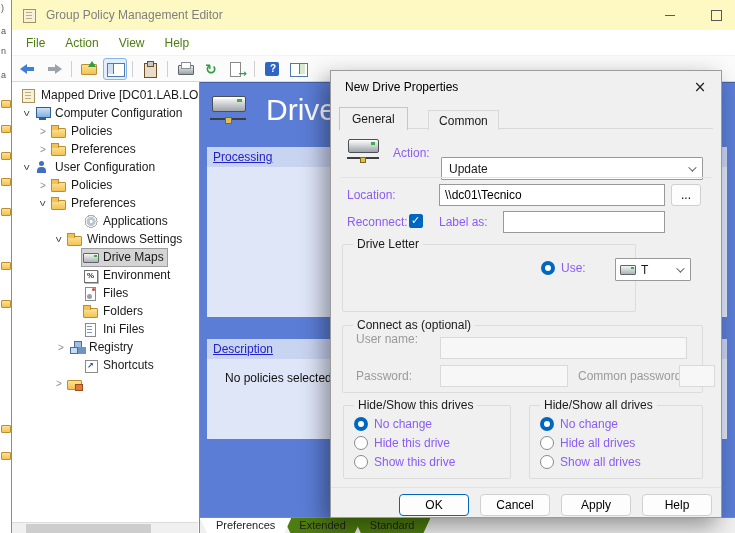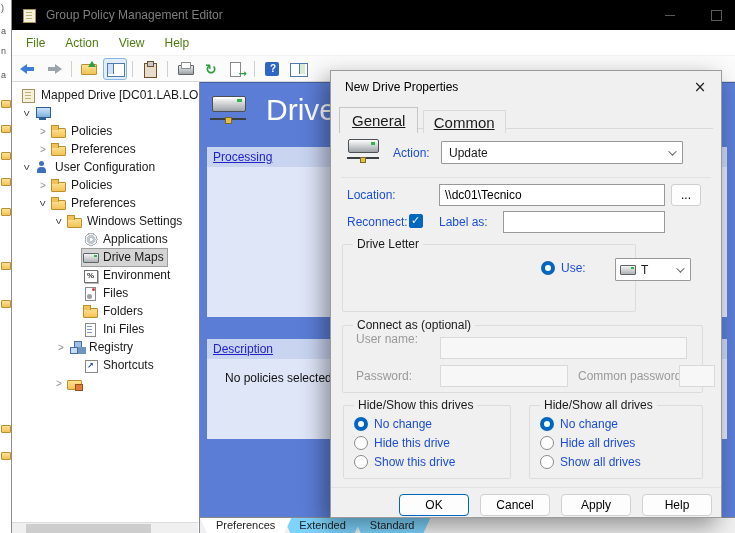--- a/index.html
+++ b/index.html
@@ -8,21 +8,21 @@
   .screen { position:relative; width:735px; height:533px; background:#f0f0f0; overflow:hidden; }
 
   
   .bg-strip { position:absolute; left:0; top:0; width:12px; height:533px; background:#fff; border-right:1px solid #8c8c8c; z-index:1; }
   .bg-strip .frag { position:absolute; left:1px; font-size:9px; color:#555; }
   .bg-strip .bfold { position:absolute; left:1px; width:10px; height:8px; background:linear-gradient(180deg,#ffe194,#f3c254); border:1px solid #b98f2f; border-radius:1px; }
 
   
   .app { position:absolute; left:12px; top:0; width:723px; height:533px; background:#f0f0f0; }
 
-  .titlebar { position:relative; height:30px; background:#000000; display:flex; align-items:center; padding-left:10px; }
+  .titlebar { position:relative; height:30px; background:#fef9c3; display:flex; align-items:center; padding-left:10px; }
   .title-text { color:#7f7f7f; font-size:12px; margin-left:8px; }
   .win-controls { position:absolute; right:-4px; top:0; height:30px; display:flex; }
   .win-btn { width:46px; height:30px; display:flex; align-items:center; justify-content:center; }
   .win-min::before { content:""; width:10px; height:1px; background:#5a5a5a; display:block; }
   .win-max::before { content:""; width:9px; height:9px; border:1px solid #5a5a5a; display:block; }
 
   .menubar { height:26px; background:#fff; display:flex; align-items:center; padding-left:4px; border-bottom:1px solid #f3f3f3; }
   .menu-item { padding:4px 10px; color:#4d7c0f; }
 
   .toolbar { height:26px; background:#fbfbfb; border-bottom:1px solid #d9d9d9; display:flex; align-items:center; padding-left:4px; gap:2px; }
@@ -110,39 +110,39 @@
   .band { background:#c9d4f1; margin:0 8px 0 7px; padding:3px 6px; }
   .band.first { margin-top:14px; }
   .pane-link { color:#2222cc; text-decoration:underline; font-size:12px; }
   .pbox { background:#dfe6f8; margin:0 8px 0 7px; }
   .box-processing { height:150px; }
   .box-desc { height:80px; padding:12px 0 0 18px; color:#111; }
   .gap { height:22px; }
 
   
   .tabstrip { position:absolute; left:188px; right:0; top:517px; height:16px; background:#f0f0f0; border-top:1px solid #8a8a8a; display:flex; padding-left:8px; z-index:5; }
-  .btab { position:relative; padding:1px 16px 0 16px; font-size:11px; background:#7dd3fc; clip-path:polygon(0 0,100% 0,calc(100% - 7px) 100%,7px 100%); margin-left:-8px; color:#222; }
+  .btab { position:relative; padding:1px 16px 0 16px; font-size:11px; background:#4d7c0f; clip-path:polygon(0 0,100% 0,calc(100% - 7px) 100%,7px 100%); margin-left:-8px; color:#222; }
   .btab.active { background:#fff; z-index:2; font-weight:normal; }
 
   
   .dialog { position:absolute; left:330px; top:70px; width:392px; height:448px; background:#f0f0f0; border:1px solid #9b9b9b; box-shadow:-6px 8px 22px rgba(0,0,0,.4); z-index:40; }
   .dlg-title { position:absolute; left:14px; top:9px; font-size:12px; color:#000; }
   .dlg-close { position:absolute; right:6px; top:4px; width:30px; height:24px; text-align:center; font:15px/24px "DejaVu Sans",sans-serif; color:#222; }
   .dtabs { position:absolute; left:8px; top:36px; right:8px; height:22px; border-bottom:1px solid #d9d9d9; }
-  .dtab { position:relative; display:inline-block; padding:3px 10px 2px; border:1px solid #d9d9d9; border-bottom:none; background:#f0f0f0; margin-right:1px; top:2px; font-size:15px;text-decoration:underline; }
+  .dtab { position:relative; display:inline-block; padding:3px 10px 2px; border:1px solid #d9d9d9; border-bottom:none; background:#f0f0f0; margin-right:17px; top:2px; font-size:12px; }
   .dtab.active { top:0; padding:4px 12px 4px; background:#f0f0f0; border-color:#c6c6c6; z-index:2; }
 
   .dlg-body { position:absolute; left:0; top:58px; right:0; bottom:0; }
   .drive-med { position:relative; width:36px; height:28px; }
   .drive-med .case { position:absolute; left:1px; top:2px; width:31px; height:14px; background:linear-gradient(180deg,#fdfdfd,#9ea3a8); border:1px solid #4b5054; border-radius:2px; }
   .drive-med .led { position:absolute; right:8px; top:5px; width:4px; height:3px; background:#35b24a; }
   .drive-med .cable { position:absolute; left:0; right:4px; bottom:6px; height:2px; background:#3a3f44; }
   .drive-med .plug { position:absolute; left:13px; bottom:2px; width:6px; height:6px; background:#e3c04b; border:1px solid #7d6820; }
 
-  .flabel { font-size:12px; color:#1d4ed8; }
+  .flabel { font-size:12px; color:#8b5cf6; }
   .flabel.dis { color:#9a9a9a; }
   .txt { font:12px "Liberation Sans",sans-serif; border:1px solid #999; background:#fff; padding:2px 5px; height:22px; }
   .txt.dis { background:#f7f7f7; border-color:#d9d9d9; }
   .combo { position:relative; border:1px solid #999; background:#fff; height:23px; display:flex; align-items:center; padding:0 22px 0 7px; font-size:12px; border-radius:1px; }
   .caret { position:absolute; right:8px; top:8px; width:6px; height:6px; border-right:1px solid #5f5f5f; border-bottom:1px solid #5f5f5f; transform:rotate(45deg) translateY(-2px); }
   .browse-btn { border:1px solid #cfcfcf; background:#fdfdfd; border-radius:3px; font:12px "Liberation Sans",sans-serif; height:22px; }
 
   .checkbox { display:inline-block; width:14px; height:14px; background:#0067c0; border:1px solid #0067c0; border-radius:2px; position:relative; }
   .checkbox::before { content:"✓"; position:absolute; left:1px; top:-1px; color:#fff; font:bold 11px/14px "DejaVu Sans",sans-serif; }
   .radio { display:inline-block; width:14px; height:14px; border-radius:50%; border:1px solid #8a8a8a; background:#fff; flex:none; }
@@ -241,20 +241,21 @@
             <span class="exp"></span>
             <span class="rowinner">
                 <span class="ti" data-icon="gpo-scroll"></span>
                 <span class="tlabel">Mapped Drive [DC01.LAB.LOCA</span>
               </span>
           </div>
           <div class="trow lvl1">
             <span class="exp" data-exp="open"></span>
             <span class="rowinner">
                 <span class="ti" data-icon="computer"></span>
+                <span class="tlabel">Computer Configuration</span>
               </span>
           </div>
           <div class="trow lvl2">
             <span class="exp" data-exp="closed"></span>
             <span class="rowinner">
                 <span class="ti" data-icon="folder"></span>
                 <span class="tlabel">Policies</span>
               </span>
           </div>
           <div class="trow lvl2">
@@ -278,32 +279,32 @@
                 <span class="tlabel">Policies</span>
               </span>
           </div>
           <div class="trow lvl2">
             <span class="exp" data-exp="open"></span>
             <span class="rowinner">
                 <span class="ti" data-icon="folder"></span>
                 <span class="tlabel">Preferences</span>
               </span>
           </div>
+          <div class="trow lvl4">
+            <span class="exp"></span>
+            <span class="rowinner">
+                <span class="ti" data-icon="disc"></span>
+                <span class="tlabel">Applications</span>
+              </span>
+          </div>
           <div class="trow lvl3">
             <span class="exp" data-exp="open"></span>
             <span class="rowinner">
                 <span class="ti" data-icon="folder"></span>
                 <span class="tlabel">Windows Settings</span>
-              </span>
-          </div>
-          <div class="trow lvl4">
-            <span class="exp"></span>
-            <span class="rowinner">
-                <span class="ti" data-icon="disc"></span>
-                <span class="tlabel">Applications</span>
               </span>
           </div>
           <div class="trow lvl4 sel">
             <span class="exp"></span>
             <span class="rowinner">
                 <span class="ti" data-icon="drive"></span>
                 <span class="tlabel">Drive Maps</span>
               </span>
           </div>
           <div class="trow lvl4">
@@ -402,21 +403,21 @@
 
     <div class="dlg-body">
 
       <span class="drive-med" style="position:absolute;left:16px;top:8px">
         <span class="cable"></span>
           <span class="plug"></span>
           <span class="case"></span>
           <span class="led"></span>
       </span>
       <span class="flabel" style="position:absolute;left:62px;top:17px">Action:</span>
-      <div class="combo" style="position:absolute;left:110px;top:12px;width:242px">
+      <div class="combo" style="position:absolute;left:110px;top:28px;width:262px">
         <span>Update</span>
         <span class="caret"></span>
       </div>
 
       <div class="dlg-sep" style="top:48px"></div>
 
       <span class="flabel" style="position:absolute;left:16px;top:59px">Location:</span>
       <input class="txt" style="position: absolute; left: 108px; top: 55px; width: 226px;" value="\\dc01\Tecnico">
       <button class="browse-btn" style="position:absolute;left:340px;top:55px;width:30px">...</button>
 

